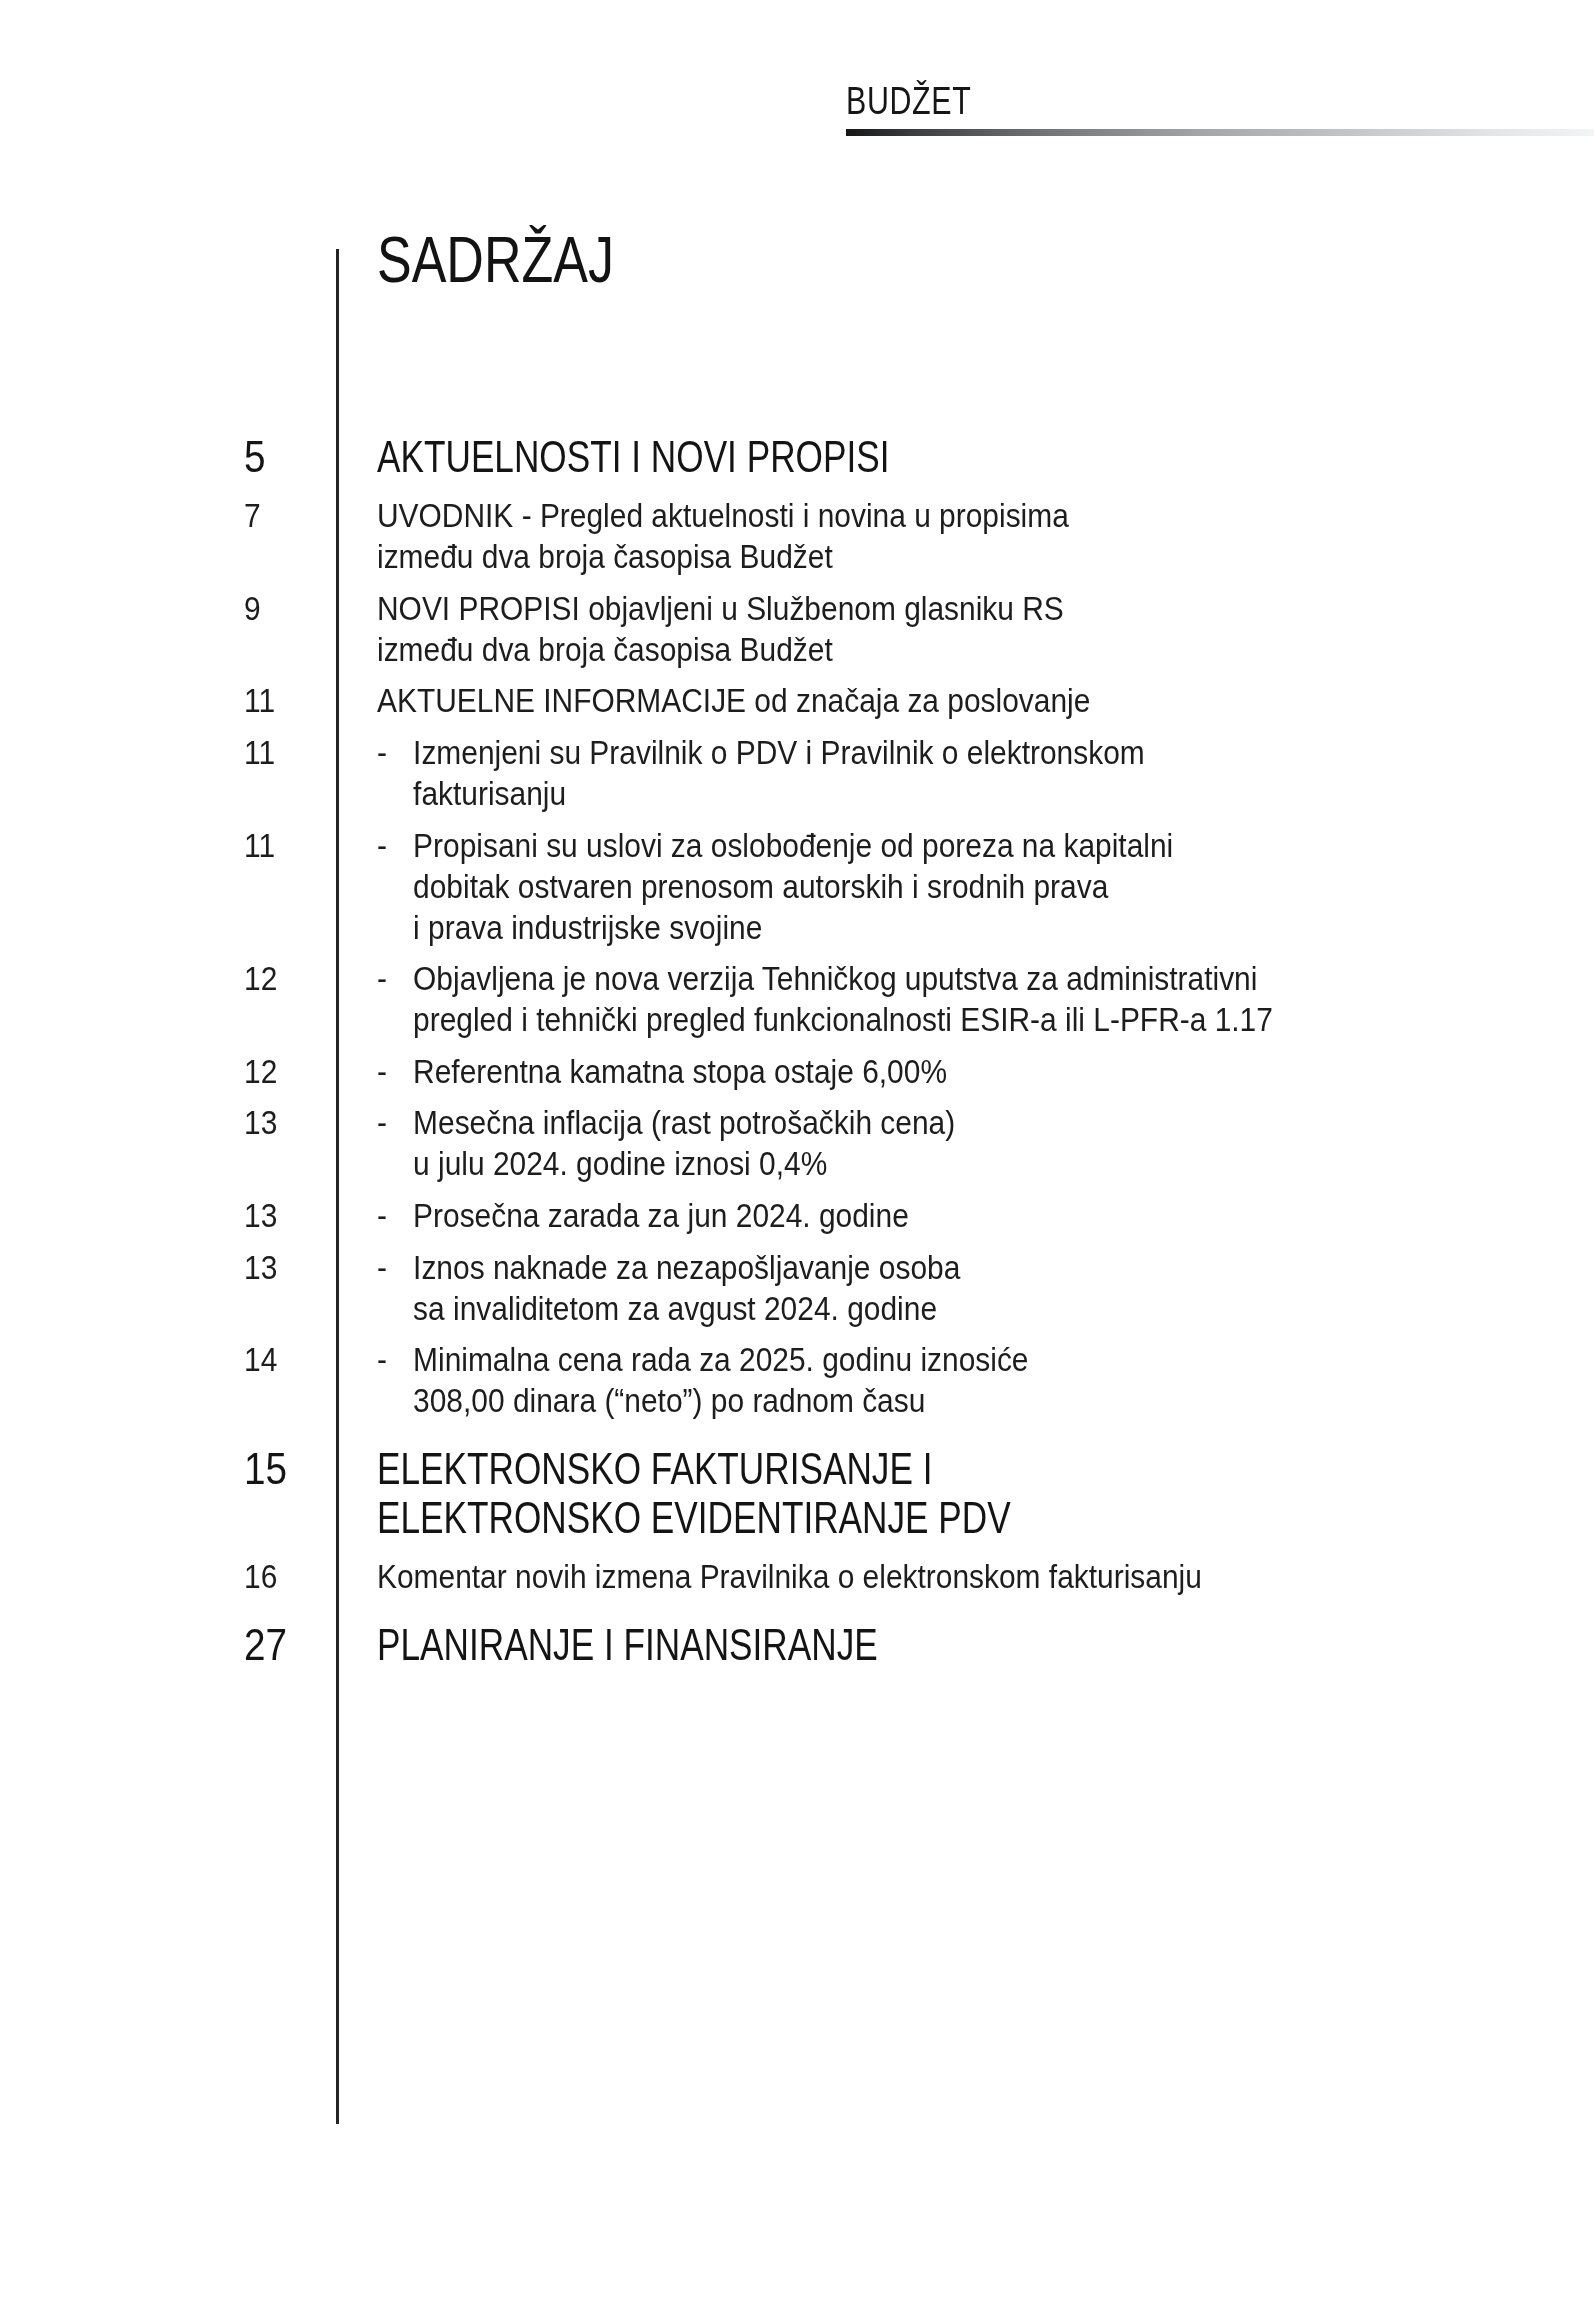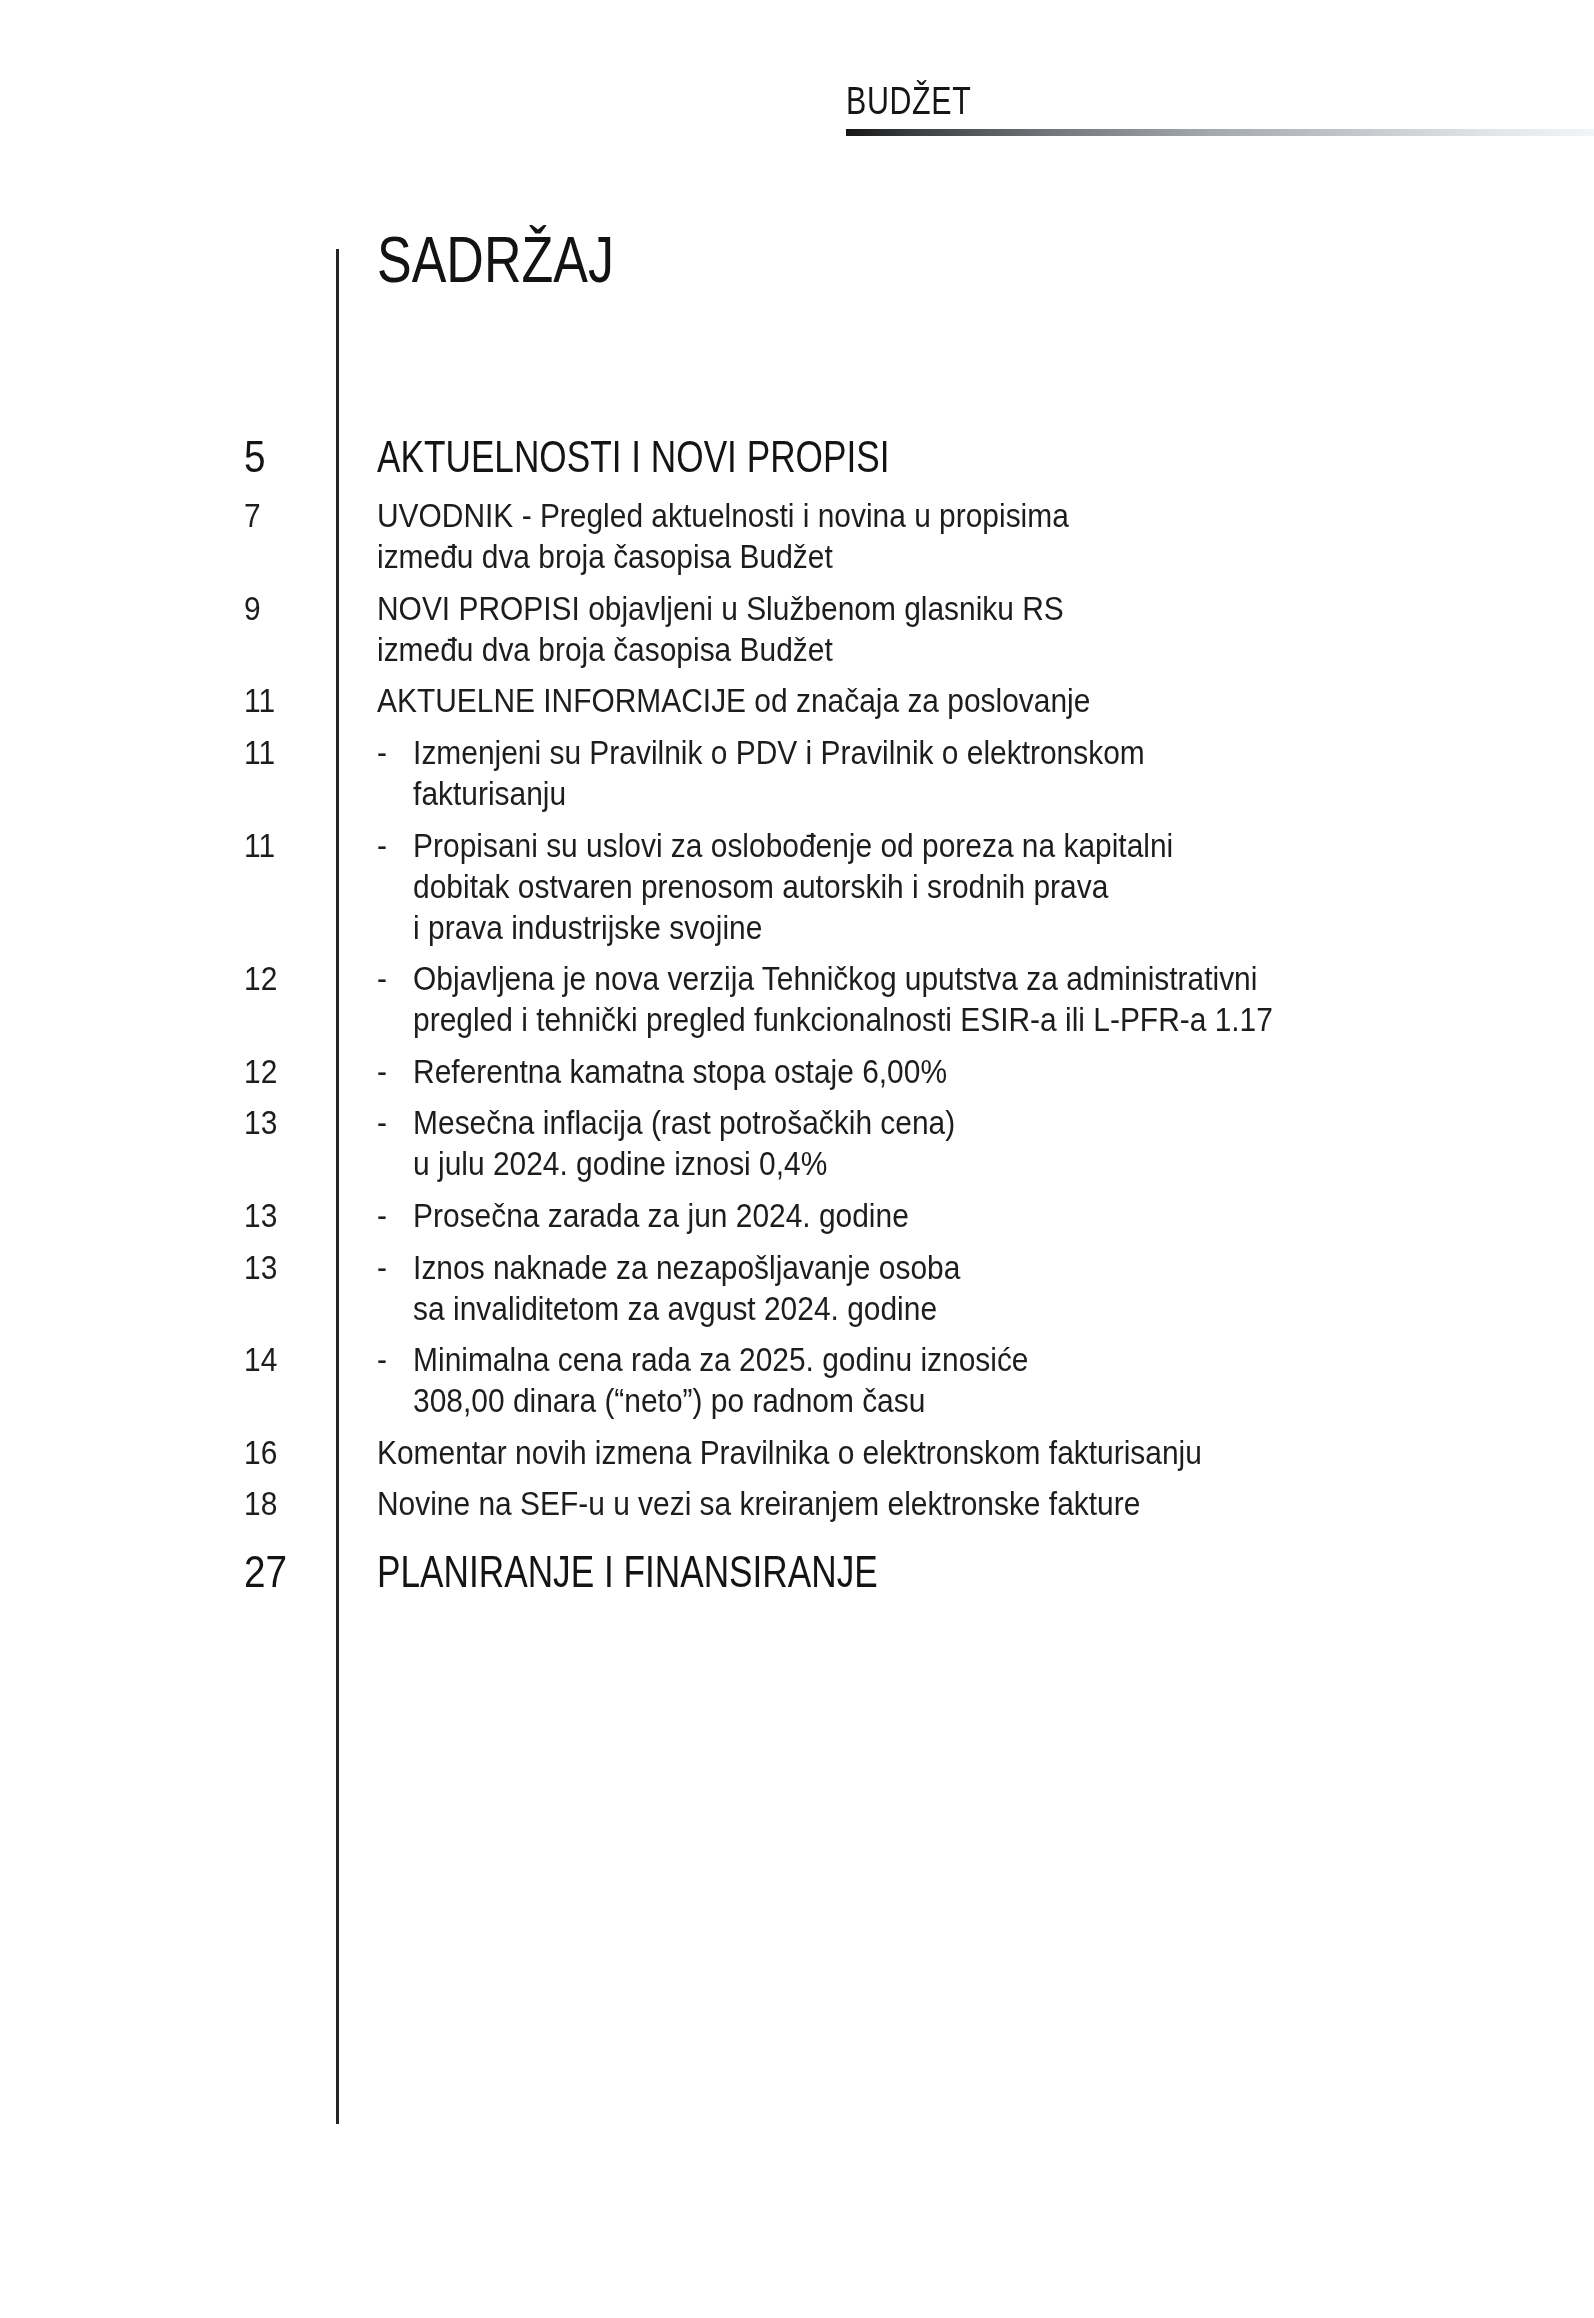--- a/index.html
+++ b/index.html
@@ -173,30 +173,31 @@
         <div class="row">
           <span class="num">14</span>
           <div class="text with-dash">
             <span class="dash">-</span>
             <div class="lines">
               <div class="line">Minimalna cena rada za 2025. godinu iznosiće</div>
               <div class="line">308,00 dinara (“neto”) po radnom času</div>
             </div>
           </div>
         </div>
+        <div class="row heading">
+          <span class="num">15</span>
+          <div class="text">
+            <div class="line">ELEKTRONSKO FAKTURISANJE I</div>
+            <div class="line">ELEKTRONSKO EVIDENTIRANJE PDV</div>
+          </div>
+        </div>
         <div class="row">
           <span class="num">16</span>
           <div class="text">
             <div class="line">Komentar novih izmena Pravilnika o elektronskom fakturisanju</div>
-          </div>
-        </div>
-        <div class="row">
-          <span class="num">18</span>
-          <div class="text">
-            <div class="line">Novine na SEF-u u vezi sa kreiranjem elektronske fakture</div>
           </div>
         </div>
         <div class="row heading">
           <span class="num">27</span>
           <div class="text">
             <div class="line">PLANIRANJE I FINANSIRANJE</div>
           </div>
         </div>
       </div>
   </div>

